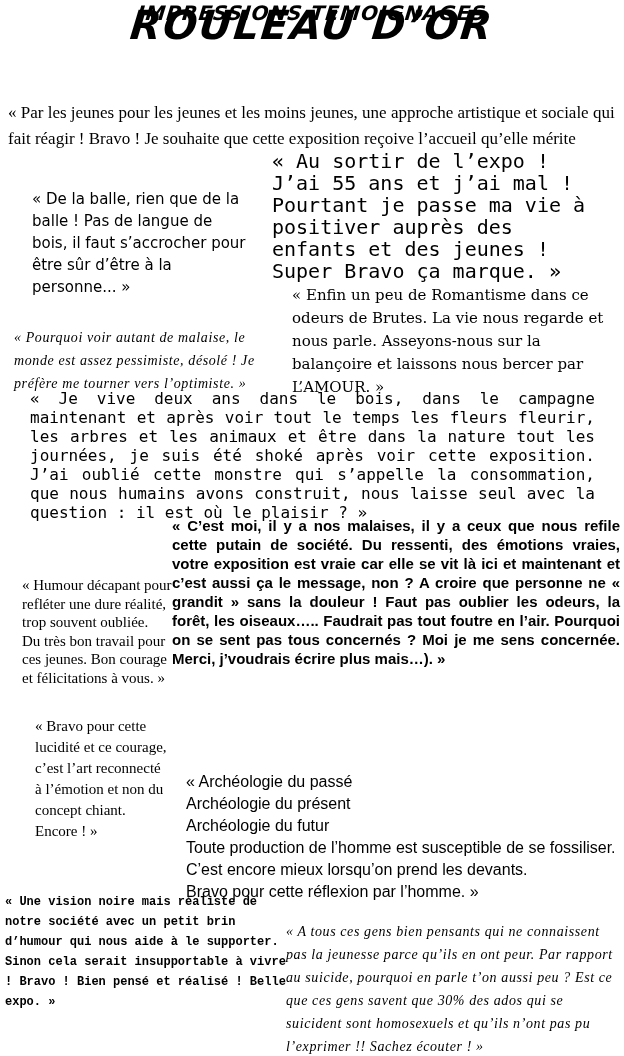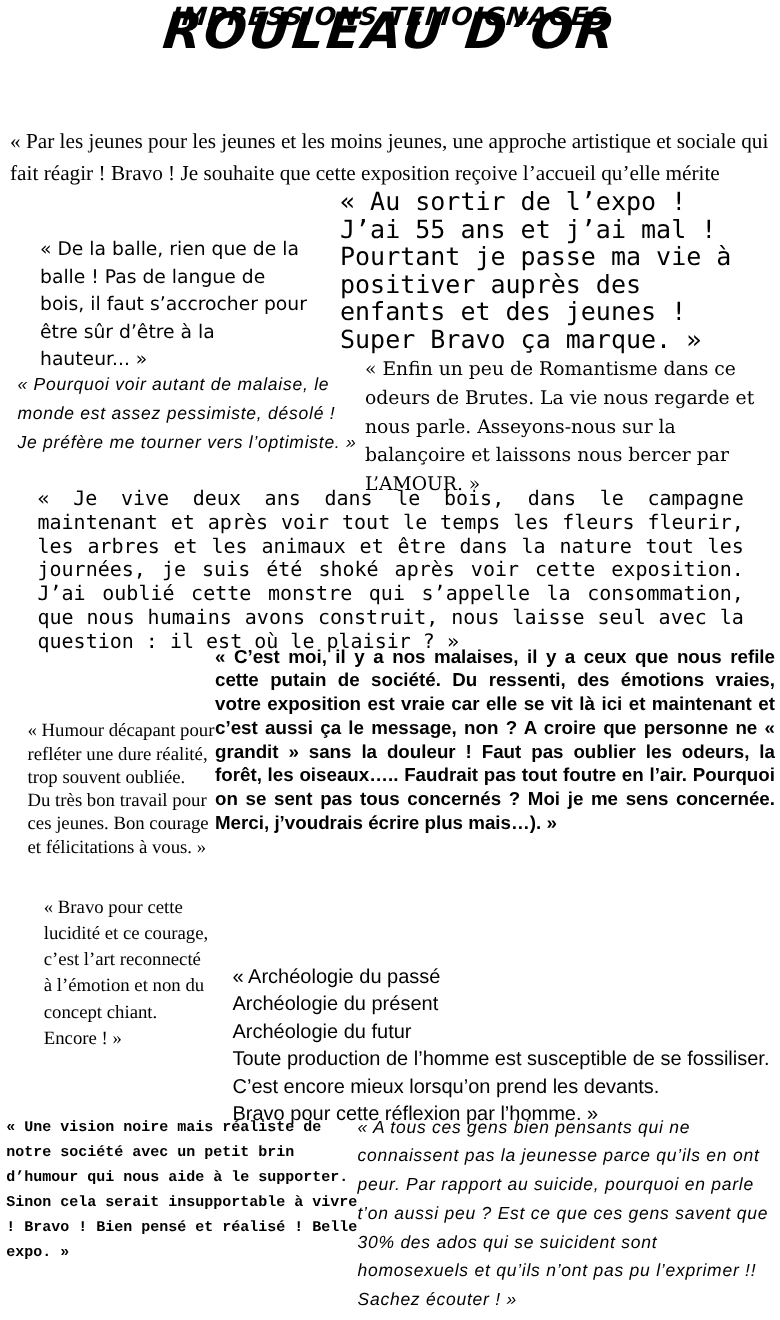--- a/index.html
+++ b/index.html
@@ -10,21 +10,21 @@
   }
   .blk{position:absolute;}
   .pre{white-space:pre-line;}
   .just{text-align:justify;}
 
   
   .f-brush{font-family:"DejaVu Sans",sans-serif;font-weight:700;font-style:italic;transform:skewX(-6deg);}
   .f-garamond{font-family:"Liberation Serif",serif;}
   .f-mono{font-family:"DejaVu Sans Mono","Liberation Mono",monospace;}
   .f-lucida{font-family:"DejaVu Sans","Liberation Sans",sans-serif;}
-  .f-hand{font-family:Liberation Sans, sans-serif;font-style:italic;letter-spacing:0.6px;}
+  .f-hand{font-family:Liberation Serif, serif;font-style:italic;letter-spacing:0.6px;margin-top:30px;}
   .f-book{font-family:"DejaVu Serif","Liberation Serif",serif;}
   .f-serif-sm{font-family:"Liberation Serif",serif;}
   .f-bold-sans{font-family:"Liberation Sans",sans-serif;font-weight:700;}
   .f-light-sans{font-family:"Liberation Sans",sans-serif;font-weight:400;margin-top:44px;}
 
   
   .title{left:0;top:8;width:624px;text-align:center;font-size:40px;line-height:50px;letter-spacing:2px;}
   .subtitle{left:0;top:68;width:624px;text-align:center;font-size:20px;line-height:26px;letter-spacing:1px;}
 
   
@@ -49,21 +49,21 @@
   <div class="blk title f-brush">ROULEAU D’OR</div>
 
   <div class="blk subtitle f-brush">IMPRESSIONS TEMOIGNAGES</div>
 
   <div class="blk q-par-les-jeunes f-garamond">« Par les jeunes pour les jeunes et les moins jeunes, une approche artistique et sociale qui fait réagir ! Bravo ! Je souhaite que cette exposition reçoive l’accueil qu’elle mérite</div>
 
   <div class="blk q-au-sortir f-mono pre">« Au sortir de l’expo ! J’ai 55 ans et j’ai mal !
 Pourtant je passe ma vie à positiver auprès des enfants et des jeunes !
 Super Bravo ça marque. »</div>
 
-  <div class="blk q-de-la-balle f-lucida">« De la balle, rien que de la balle ! Pas de langue de bois, il faut s’accrocher pour être sûr d’être à la hauteur... »</div>
+  <div class="blk q-de-la-balle f-lucida">« De la balle, rien que de la balle ! Pas de langue de bois, il faut s’accrocher pour être sûr d’être à la personne... »</div>
 
   <div class="blk q-pourquoi-voir f-hand">« Pourquoi voir autant de malaise, le monde est assez pessimiste, désolé ! Je préfère me tourner vers l’optimiste. »</div>
 
   <div class="blk q-enfin f-book">« Enfin un peu de Romantisme dans ce odeurs de Brutes. La vie nous regarde et nous parle. Asseyons-nous sur la balançoire et laissons nous bercer par L’AMOUR. »</div>
 
   <div class="blk q-je-vive f-mono just">« Je vive deux ans dans le bois, dans le campagne maintenant et après voir tout le temps les fleurs fleurir, les arbres et les animaux et être dans la nature tout les journées, je suis été shoké après voir cette exposition. J’ai oublié cette monstre qui s’appelle la consommation, que nous humains avons construit, nous laisse seul avec la question : il est où le plaisir ? »</div>
 
   <div class="blk q-humour f-serif-sm pre">« Humour décapant pour refléter une dure réalité, trop souvent oubliée.
 Du très bon travail pour ces jeunes. Bon courage et félicitations à vous. »</div>
 

